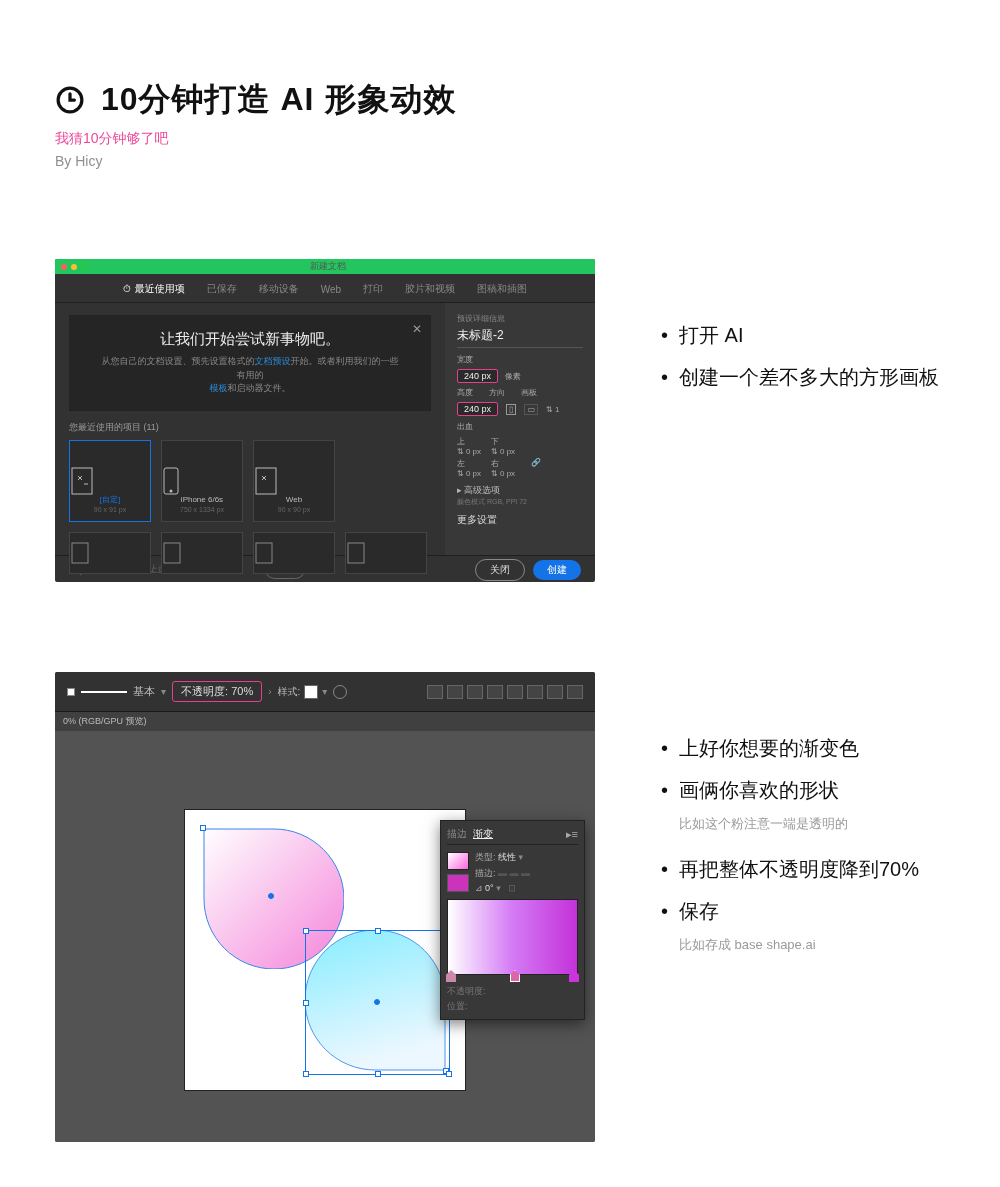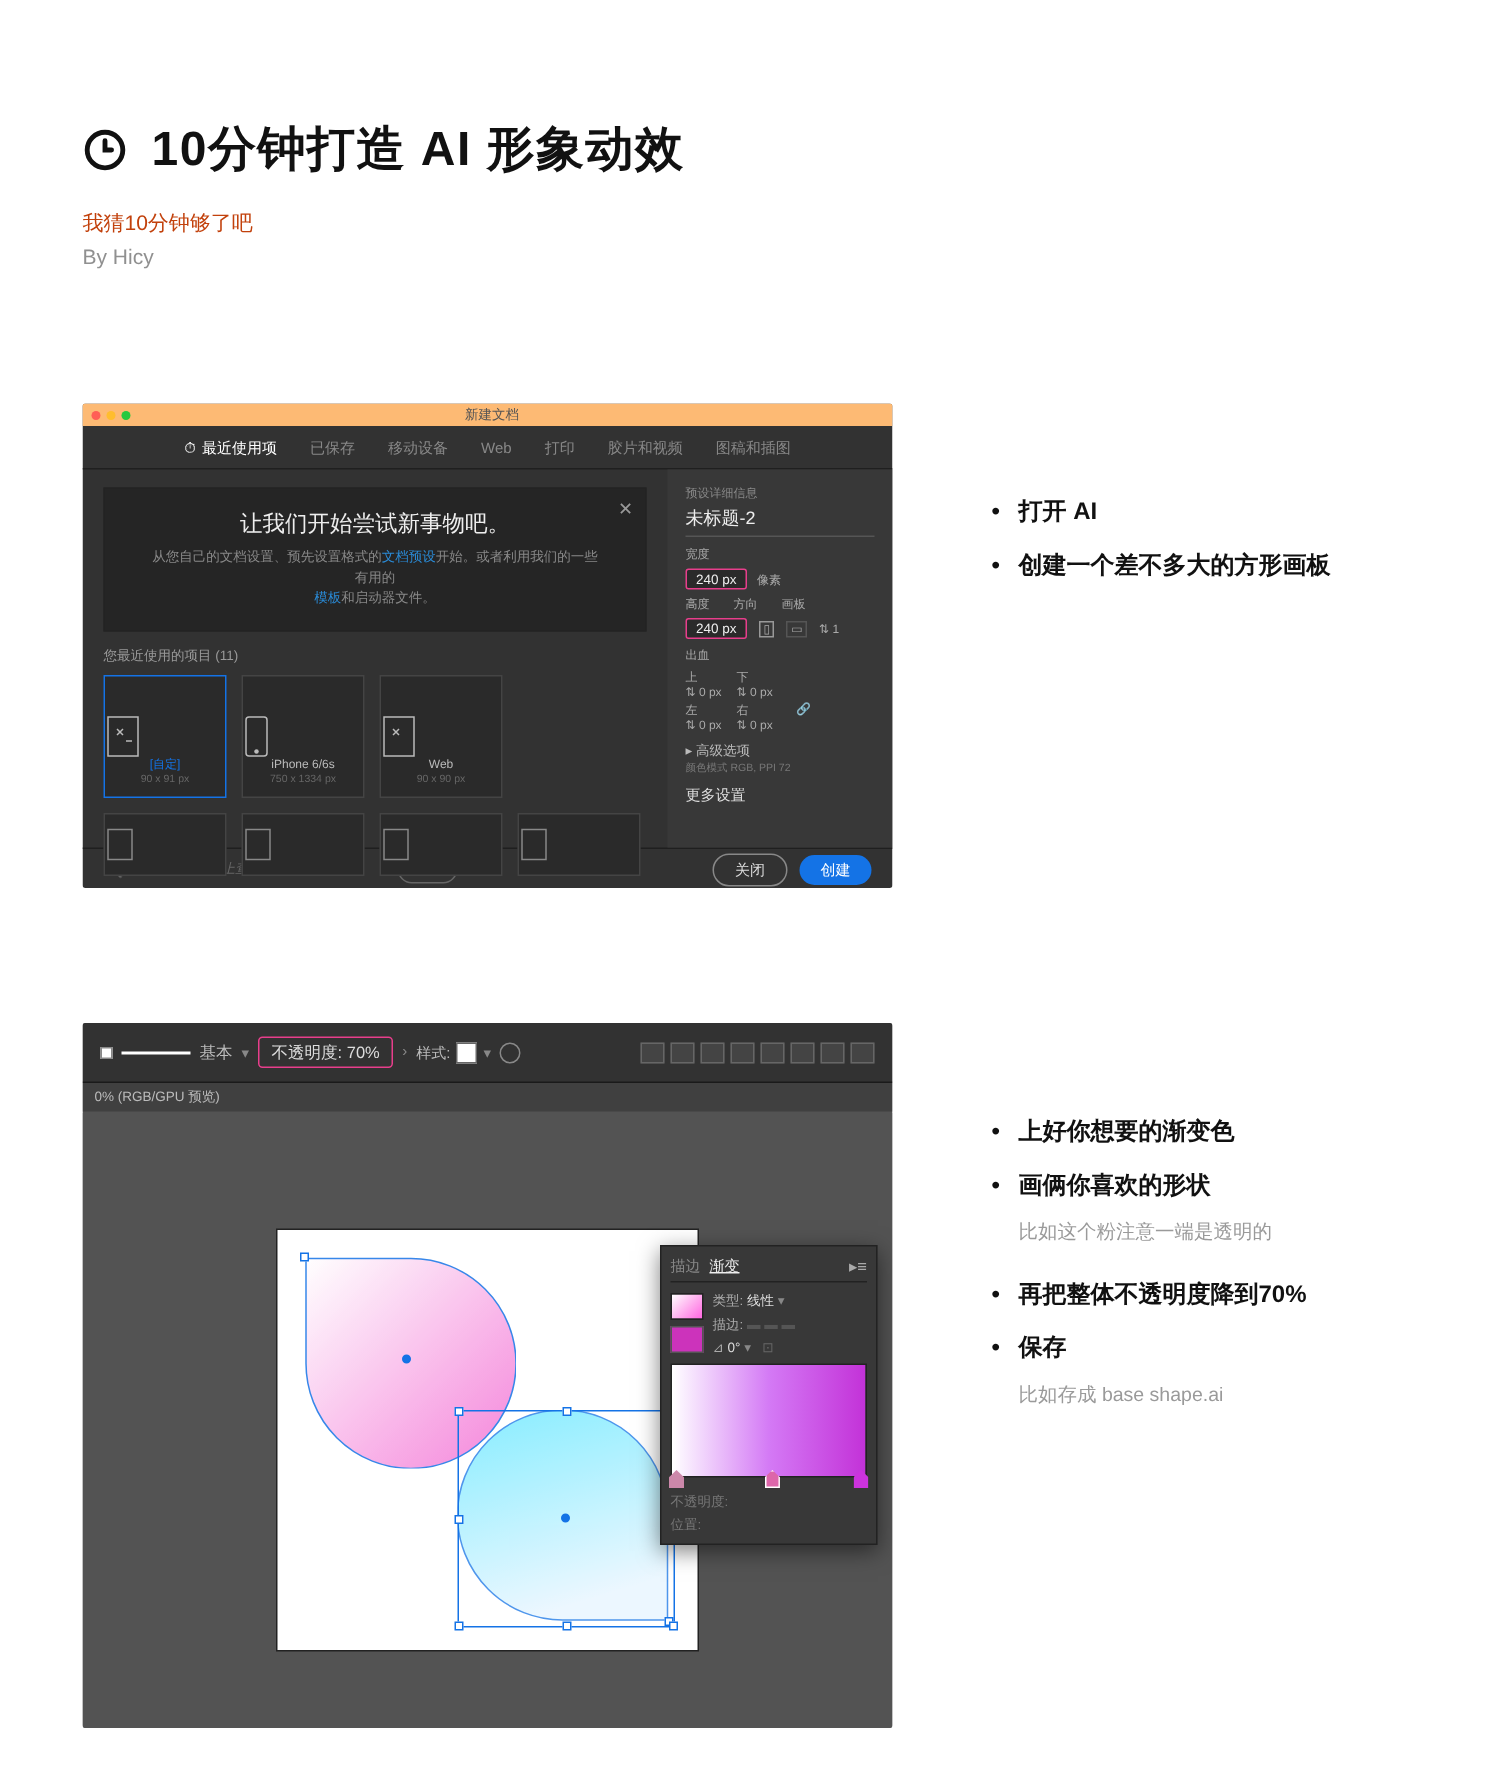--- a/index.html
+++ b/index.html
@@ -17,23 +17,23 @@
     align-items: center;
     gap: 16px;
   }
   .clock-icon svg { display: block; }
   h1 {
     font-size: 32px;
     font-weight: 800;
     letter-spacing: 1px;
   }
   .subtitle {
-    margin-top: 18px;
+    margin-top: 8px;
     font-size: 14px;
-    color: #c2410c;
+    color: #ec4899;
   }
   .byline {
     margin-top: 5px;
     font-size: 14px;
     color: #909090;
   }
   .section {
     display: flex;
     gap: 60px;
     margin-top: 90px;
@@ -45,26 +45,25 @@
     border-radius: 2px;
     overflow: hidden;
   }
   .instructions {
     flex: 1;
     padding-top: 60px;
   }
   .instructions ul { list-style: none; }
   .instructions li {
     position: relative;
-    font-size: 16px;
+    font-size: 20px;
     color: #111;
     padding-left: 24px;
     margin-bottom: 10px;
     line-height: 1.6;
-    font-weight: bold;
   }
   .instructions li::before {
     content: "•";
     position: absolute;
     left: 6px;
     color: #111;
   }
   .sub {
     font-size: 13px;
     color: #9a9a9a;
@@ -75,21 +74,21 @@
   
   .ai-dialog {
     background: #323232;
     color: #ccc;
     font-size: 11px;
     position: relative;
     height: 323px;
   }
   .ai-titlebar {
     height: 15px;
-    background: #fdba74;
+    background: #22c55e;
     display: flex;
     align-items: center;
     padding-left: 6px;
     gap: 4px;
   }
   .tl-dot { width: 6px; height: 6px; border-radius: 50%; }
   .ai-dialog-title {
     text-align: center;
     font-size: 9px;
     flex: 1;

